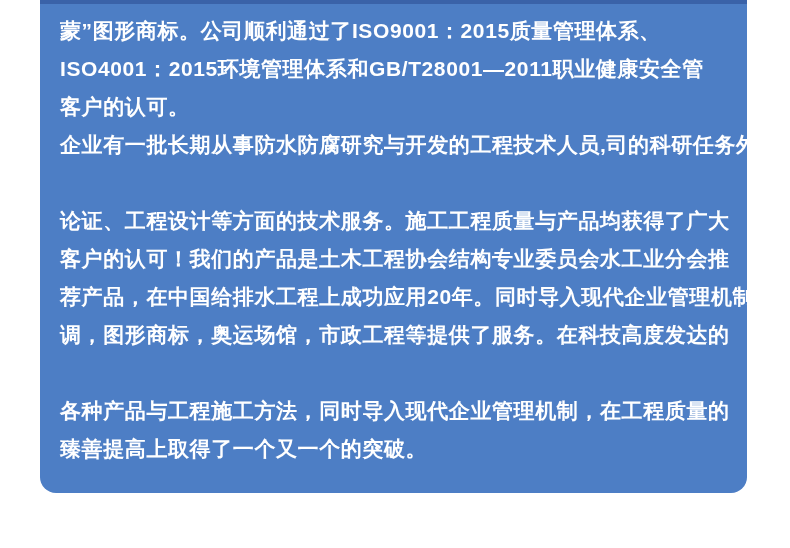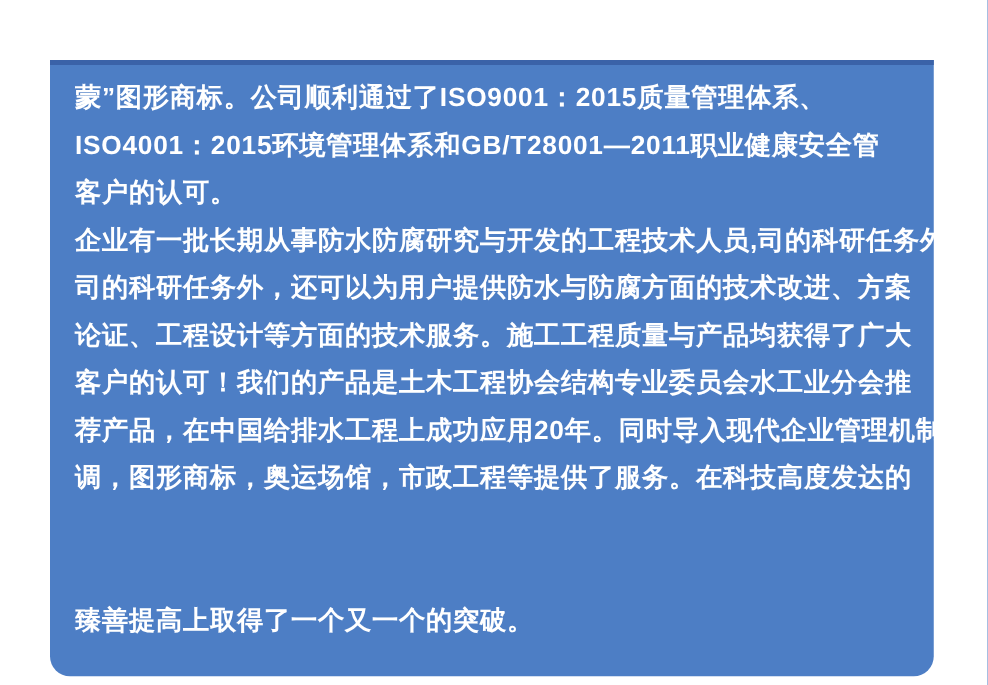--- a/index.html
+++ b/index.html
@@ -16,21 +16,20 @@
   }
   .panel {
     position: absolute;
     left: 40px;
     top: 0;
     width: 707px;
     height: 493px;
     background: var(--panel-bg, #4d7ec5);
     border-radius: 0 0 16px 16px;
     box-sizing: border-box;
-    margin-top: 48px;
   }
   .panel-top-edge {
     height: 4px;
     width: 100%;
     background: var(--panel-edge, #3a62a8);
   }
   .intro-text {
     padding: 8px 12px 0 20px;
     color: var(--text-color, #ffffff);
     font-weight: bold;
@@ -52,23 +51,23 @@
 <div class="panel">
   <div class="panel-top-edge"></div>
   <div class="intro-text">
     <p>
       <span class="text-line">蒙”图形商标。公司顺利通过了ISO9001：2015质量管理体系、</span><br>
       <span class="text-line">ISO4001：2015环境管理体系和GB/T28001—2011职业健康安全管</span><br>
       <span class="text-line">客户的认可。</span>
     </p>
     <p>
       <span class="text-line">企业有一批长期从事防水防腐研究与开发的工程技术人员,司的科研任务外</span><br>
-      <span class="text-line">司的科研任务外，还可以为用户提供防水与防腐方面的技术改进、方案</span><br>
+      <br>
       <span class="text-line">论证、工程设计等方面的技术服务。施工工程质量与产品均获得了广大</span><br>
       <span class="text-line">客户的认可！我们的产品是土木工程协会结构专业委员会水工业分会推</span><br>
       <span class="text-line">荐产品，在中国给排水工程上成功应用20年。同时导入现代企业管理机制</span><br>
       <span class="text-line">调，图形商标，奥运场馆，市政工程等提供了服务。在科技高度发达的</span><br>
       <br>
-      <br>
+      <span class="text-line">各种产品与工程施工方法，同时导入现代企业管理机制，在工程质量的</span><br>
       <span class="text-line">臻善提高上取得了一个又一个的突破。</span>
     </p>
   </div>
 </div>
 
 </body></html>

